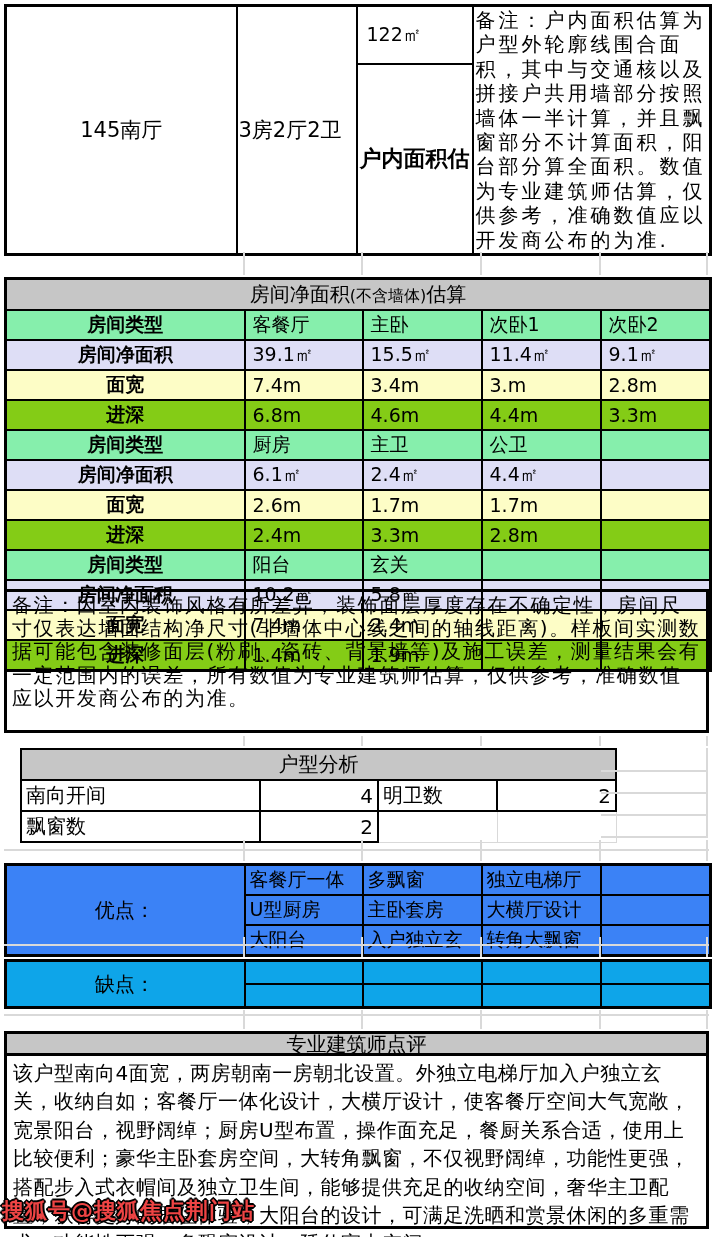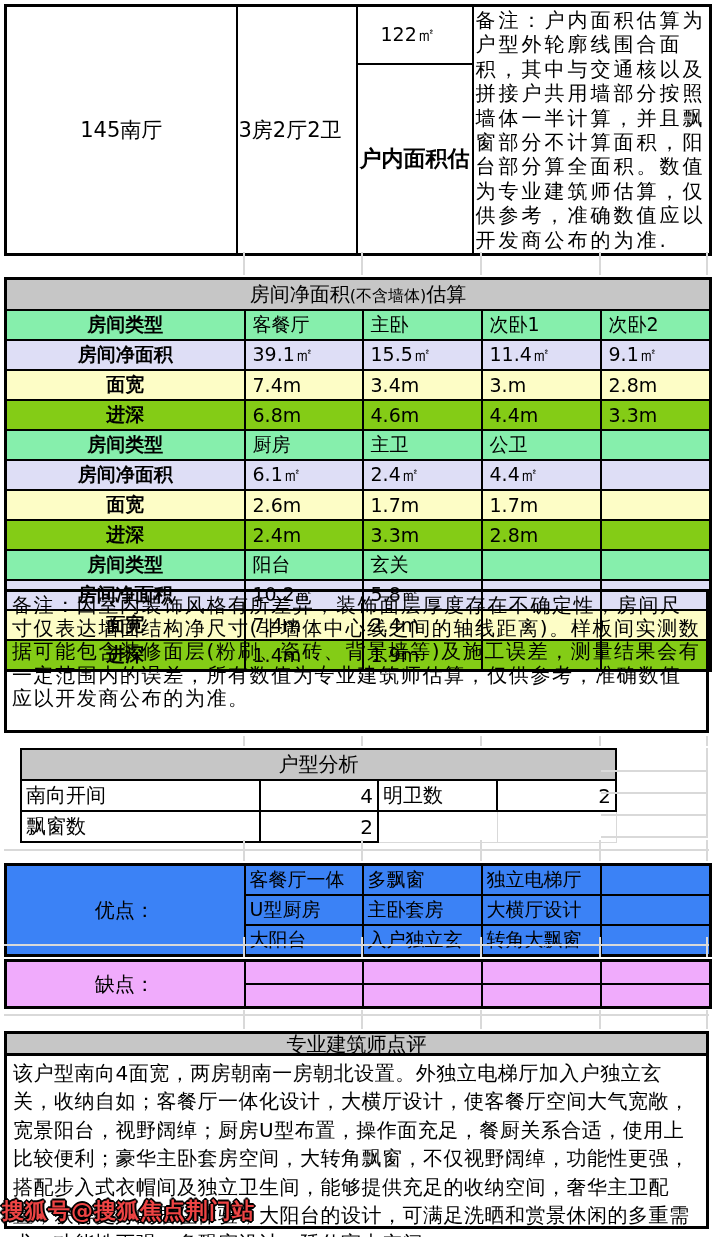--- a/index.html
+++ b/index.html
@@ -9,21 +9,21 @@
   }
   table{border-collapse:collapse;table-layout:fixed;}
   td,th{overflow:hidden;white-space:nowrap;font-weight:normal;}
   .sec{position:absolute;}
 
   
   #top-table{left:4px;top:4px;width:705px;height:244px;border:3px solid #000;}
   #top-table td{border:2px solid #000;}
   .cell-name{font-size:21px;text-align:center;}
   .cell-layout{font-size:21px;text-align:left;}
-  .cell-area{font-size:19px;padding-left:23px;}
+  .cell-area{font-size:19px;padding-left:9px;}
   .cell-area-label{font-size:22px;font-weight:600;padding-left:2px;}
   .cell-note{
     font-size:20px;line-height:24.4px;letter-spacing:3px;
     white-space:normal;vertical-align:top;padding:1px 2px;text-align:left;
   }
 
   
   #room-table{left:4px;top:277px;width:705px;height:312px;border:3px solid #000;}
   #room-table th,#room-table td{border:2px solid #000;height:20px;}
   #room-table th{background:#C6C6C6;text-align:center;font-size:20px;}
@@ -47,21 +47,21 @@
   #analysis-table th{background:#C6C6C6;text-align:center;height:20px;}
   #analysis-table td.alabel{text-align:left;padding-left:4px;}
   #analysis-table td.avalue{text-align:right;padding-right:4px;}
   #analysis-table td.ghost{border:1px solid #D9D9D9;background:#fff;}
 
   
   #pros-table{left:4px;top:863px;width:705px;height:72px;border:3px solid #000;}
   #pros-table td{border:2px solid #000;background:#3b82f6;font-size:19px;padding-left:4px;height:20px;}
   #pros-table td.grouplabel{font-size:20px;text-align:center;padding-left:0;}
   #cons-table{left:4px;top:959px;width:705px;height:49px;border:3px solid #000;}
-  #cons-table td{border:2px solid #000;background:#f0abfc;font-size:19px;padding-left:4px;height:19px;}
+  #cons-table td{border:2px solid #000;background:#0ea5e9;font-size:19px;padding-left:4px;height:19px;}
   #cons-table td.grouplabel{font-size:20px;text-align:center;padding-left:0;}
 
   
   #review-header{
     left:4px;top:1031px;width:705px;height:25px;border:3px solid #000;box-sizing:border-box;
     background:#C6C6C6;text-align:center;font-size:20px;line-height:20px;
   }
   #review-box{
     left:4px;top:1056px;width:705px;height:173px;border:3px solid #000;border-top:0;box-sizing:border-box;
     font-size:20px;line-height:28.4px;letter-spacing:0.5px;padding:3px 6px;

